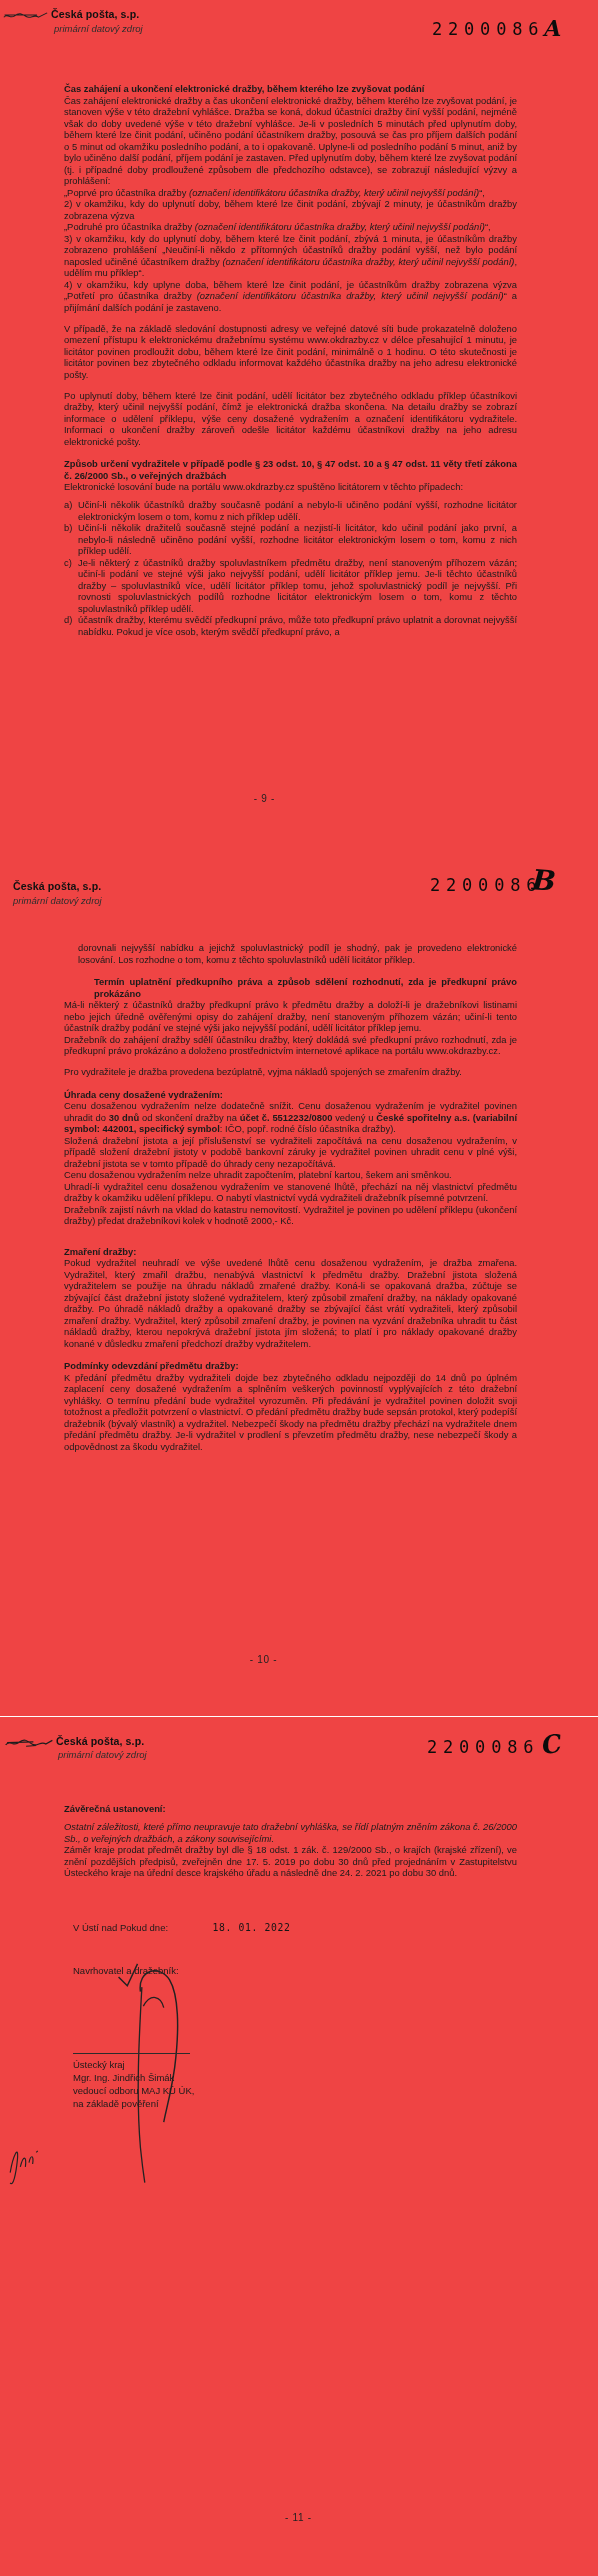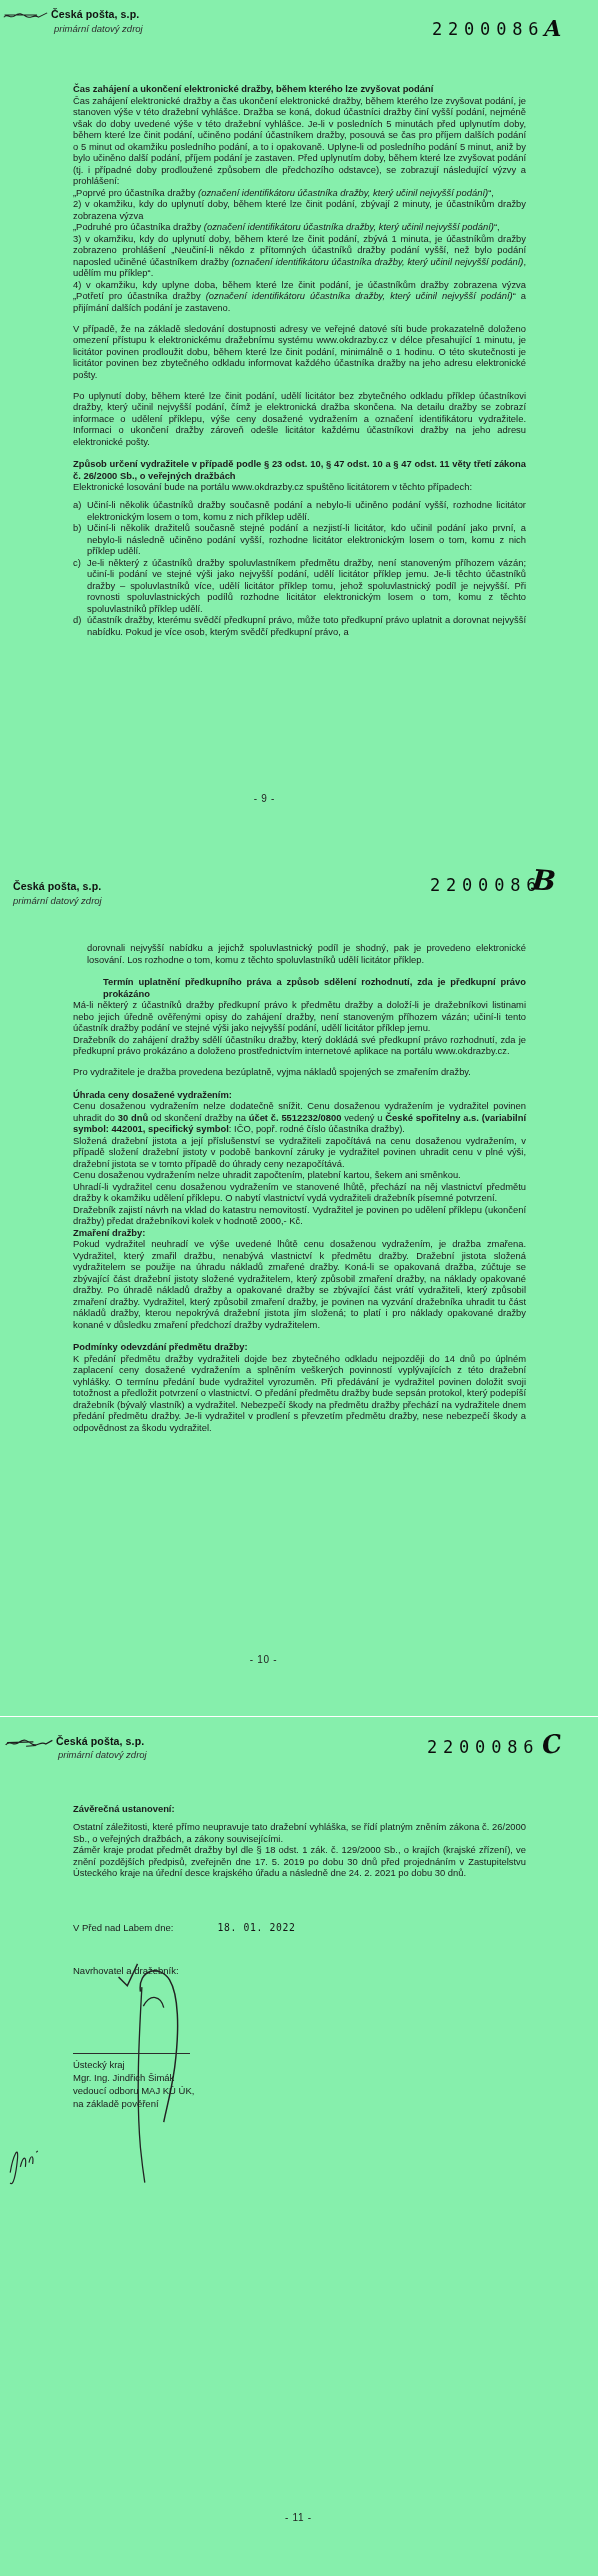--- a/index.html
+++ b/index.html
@@ -1,38 +1,38 @@
 <!DOCTYPE html>
 <html style="font-size:11.7px"><head>
 <meta charset="utf-8">
 <style>
   *{margin:0;padding:0;box-sizing:border-box;}
   html,body{background:#ffffff;}
   body{width:598px;height:2576px;position:relative;font-family:"Liberation Sans",sans-serif;color:#1c1c1c;}
-  .page{position:absolute;left:0;width:598px;background:#86efac;}
+  .page{position:absolute;left:0;width:598px;background:#ef4444;}
   #p1{top:0;height:858px;}
   #p2{top:858px;height:858px;}
   #p3{top:1717px;height:859px;}
 
   .org{position:absolute;font-weight:bold;font-size:10.6px;letter-spacing:0.1px;color:#111;}
   .sub{position:absolute;font-style:italic;font-size:9.5px;color:#2e2e2e;text-align:center;}
   .scrib{position:absolute;}
   .stamp{position:absolute;display:flex;align-items:flex-end;}
   .stamp .num{font-family:"DejaVu Sans Mono",monospace;font-size:17px;letter-spacing:5.8px;color:#0c0c0c;font-weight:500;}
   .stamp .letter{font-family:"DejaVu Serif",serif;font-style:italic;font-weight:bold;font-size:22px;color:#0c0c0c;line-height:1;}
   #p1 .org{left:51px;top:8px;} #p1 .sub{left:54px;top:22.6px;} #p1 .scrib{left:2.2px;top:9.5px;}
   #p1 .stamp{left:432px;top:17px;} #p1 .pgnum{left:241px;top:793px;} #p1 .body{top:83px;}
   #p2 .org{left:13px;top:22px;} #p2 .sub{left:13px;top:37px;}
   #p2 .stamp{left:430px;top:8.8px;} #p2 .pgnum{left:240px;top:796px;} #p2 .body{top:84px;}
   #p2 .letter{font-size:28px;margin-left:-10.2px;transform:rotate(4deg);}
   #p3 .org{left:56px;top:17.5px;} #p3 .sub{left:58px;top:32px;} #p3 .scrib{left:4.4px;top:19px;}
   #p3 .stamp{left:427px;top:14.6px;} #p3 .pgnum{left:275px;top:795px;} #p3 .body{top:86px;}
   #p3 .letter{font-size:25px;transform:rotate(-8deg);margin-left:2.9px;}
 
-  .body{position:absolute;left:73px;width:453px;font-size:9.4px;line-height:11.5px;text-align:justify;color:#1b1b1b;}
+  .body{position:absolute;left:64px;width:453px;font-size:9.4px;line-height:11.5px;text-align:justify;color:#1b1b1b;}
   .blk{margin:0;}
   .blk.h{font-weight:bold;}
   .blk.li{position:relative;padding-left:14px;}
   .blk.li .marker{position:absolute;left:0;top:0;}
   .blk.indent{padding-left:14px;}
   .b{font-weight:bold;}
   .i{font-style:italic;}
 
   .pgnum{position:absolute;width:47px;text-align:center;font-size:10px;letter-spacing:0.7px;color:#222;}
 
@@ -89,46 +89,46 @@
       <div class="blk h" style="margin-top: 11px; margin-left: 30px;"><span>Termín uplatnění předkupního práva a způsob sdělení rozhodnutí, zda je předkupní právo prokázáno</span></div>
       <div class="blk"><span>Má-li některý z účastníků dražby předkupní právo k předmětu dražby a doloží-li je dražebníkovi listinami nebo jejich úředně ověřenými opisy do zahájení dražby, není stanoveným příhozem vázán; učiní-li tento účastník dražby podání ve stejné výši jako nejvyšší podání, udělí licitátor příklep jemu.</span></div>
       <div class="blk"><span>Dražebník do zahájení dražby sdělí účastníku dražby, který dokládá své předkupní právo rozhodnutí, zda je předkupní právo prokázáno a doloženo prostřednictvím internetové aplikace na portálu www.okdrazby.cz.</span></div>
       <div class="blk" style="margin-top: 9.5px;"><span>Pro vydražitele je dražba provedena bezúplatně, vyjma nákladů spojených se zmařením dražby.</span></div>
       <div class="blk h" style="margin-top: 11px;"><span>Úhrada ceny dosažené vydražením:</span></div>
       <div class="blk"><span>Cenu dosaženou vydražením nelze dodatečně snížit. Cenu dosaženou vydražením je vydražitel povinen uhradit do </span><span class="b">30 dnů</span><span> od skončení dražby na </span><span class="b">účet č. 5512232/0800</span><span> vedený u </span><span class="b">České spořitelny a.s. (variabilní symbol: 442001, specifický symbol</span><span>: IČO, popř. rodné číslo účastníka dražby).</span></div>
       <div class="blk"><span>Složená dražební jistota a její příslušenství se vydražiteli započítává na cenu dosaženou vydražením, v případě složení dražební jistoty v podobě bankovní záruky je vydražitel povinen uhradit cenu v plné výši, dražební jistota se v tomto případě do úhrady ceny nezapočítává.</span></div>
       <div class="blk"><span>Cenu dosaženou vydražením nelze uhradit započtením, platební kartou, šekem ani směnkou.</span></div>
       <div class="blk"><span>Uhradí-li vydražitel cenu dosaženou vydražením ve stanovené lhůtě, přechází na něj vlastnictví předmětu dražby k okamžiku udělení příklepu. O nabytí vlastnictví vydá vydražiteli dražebník písemné potvrzení.</span></div>
       <div class="blk"><span>Dražebník zajistí návrh na vklad do katastru nemovitostí. Vydražitel je povinen po udělení příklepu (ukončení dražby) předat dražebníkovi kolek v hodnotě 2000,- Kč.</span></div>
-      <div class="blk h" style="margin-top: 0;"><span>Zmaření dražby:</span></div>
+      <div class="blk h" style="margin-top: 19px;"><span>Zmaření dražby:</span></div>
       <div class="blk"><span>Pokud vydražitel neuhradí ve výše uvedené lhůtě cenu dosaženou vydražením, je dražba zmařena. Vydražitel, který zmařil dražbu, nenabývá vlastnictví k předmětu dražby. Dražební jistota složená vydražitelem se použije na úhradu nákladů zmařené dražby. Koná-li se opakovaná dražba, zúčtuje se zbývající část dražební jistoty složené vydražitelem, který způsobil zmaření dražby, na náklady opakované dražby. Po úhradě nákladů dražby a opakované dražby se zbývající část vrátí vydražiteli, který způsobil zmaření dražby. Vydražitel, který způsobil zmaření dražby, je povinen na vyzvání dražebníka uhradit tu část nákladů dražby, kterou nepokrývá dražební jistota jím složená; to platí i pro náklady opakované dražby konané v důsledku zmaření předchozí dražby vydražitelem.</span></div>
       <div class="blk h" style="margin-top: 11px;"><span>Podmínky odevzdání předmětu dražby:</span></div>
       <div class="blk"><span>K předání předmětu dražby vydražiteli dojde bez zbytečného odkladu nejpozději do 14 dnů po úplném zaplacení ceny dosažené vydražením a splněním veškerých povinností vyplývajících z této dražební vyhlášky. O termínu předání bude vydražitel vyrozuměn. Při předávání je vydražitel povinen doložit svoji totožnost a předložit potvrzení o vlastnictví. O předání předmětu dražby bude sepsán protokol, který podepíší dražebník (bývalý vlastník) a vydražitel. Nebezpečí škody na předmětu dražby přechází na vydražitele dnem předání předmětu dražby. Je-li vydražitel v prodlení s převzetím předmětu dražby, nese nebezpečí škody a odpovědnost za škodu vydražitel.</span></div>
     </div>
   <div class="pgnum">- 10 -</div>
 </div>
 
 <div class="page" id="p3">
   <svg class="scrib" width="50" height="14.6" viewBox="0 0 68 20">
     <path d="M2,12 C8,5 13,15 20,9 S31,6 38,11 S50,6 57,11 L66,6 M4,9 L40,8 M30,14 L44,13" stroke="#1d1d1d" stroke-width="1.6" fill="none"></path>
   </svg>
   <div class="org">Česká pošta, s.p.</div>
   <div class="sub">primární datový zdroj</div>
   <div class="stamp">
     <span class="num">2200086</span>
     <span class="letter">C</span>
   </div>
   <div class="body">
       <div class="blk h"><span>Závěrečná ustanovení:</span></div>
-      <div class="blk" style="margin-top: 6.6px;"><span>Ostatní záležitosti, které přímo neupravuje tato dražební vyhláška, se řídí platným zněním zákona č. 26/2000 Sb., o veřejných dražbách, a zákony souvisejícími.</span></div>
+      <div class="blk" style="margin-top: 6.6px; font-style: italic;"><span>Ostatní záležitosti, které přímo neupravuje tato dražební vyhláška, se řídí platným zněním zákona č. 26/2000 Sb., o veřejných dražbách, a zákony souvisejícími.</span></div>
       <div class="blk"><span>Záměr kraje prodat předmět dražby byl dle § 18 odst. 1 zák. č. 129/2000 Sb., o krajích (krajské zřízení), ve znění pozdějších předpisů, zveřejněn dne 17. 5. 2019 po dobu 30 dnů před projednáním v Zastupitelstvu Ústeckého kraje na úřední desce krajského úřadu a následně dne 24. 2. 2021 po dobu 30 dnů.</span></div>
     </div>
 
   <div class="dateline">
-    <span>V Před nad Labem dne:</span><span class="date-stamp">18. 01. 2022</span>
+    <span>V Ústí nad Pokud dne:</span><span class="date-stamp">18. 01. 2022</span>
   </div>
   <div class="navrh">Navrhovatel a dražebník:</div>
 
   <svg class="sig-svg" width="88" height="226" viewBox="0 0 120 310">
     <path d="M10,26 L22,38 L36,8" stroke="#222" stroke-width="2" fill="none"></path>
     <path d="M40,46 C36,16 66,8 80,30 C92,50 94,95 87,150 C82,185 76,205 72,225" stroke="#222" stroke-width="2" fill="none"></path>
     <path d="M44,66 C54,48 68,52 72,68" stroke="#222" stroke-width="1.8" fill="none"></path>
     <path d="M42,40 C38,110 34,190 40,260 C42,280 44,295 46,308" stroke="#222" stroke-width="1.8" fill="none"></path>
   </svg>
   <div class="sig-line"></div>

